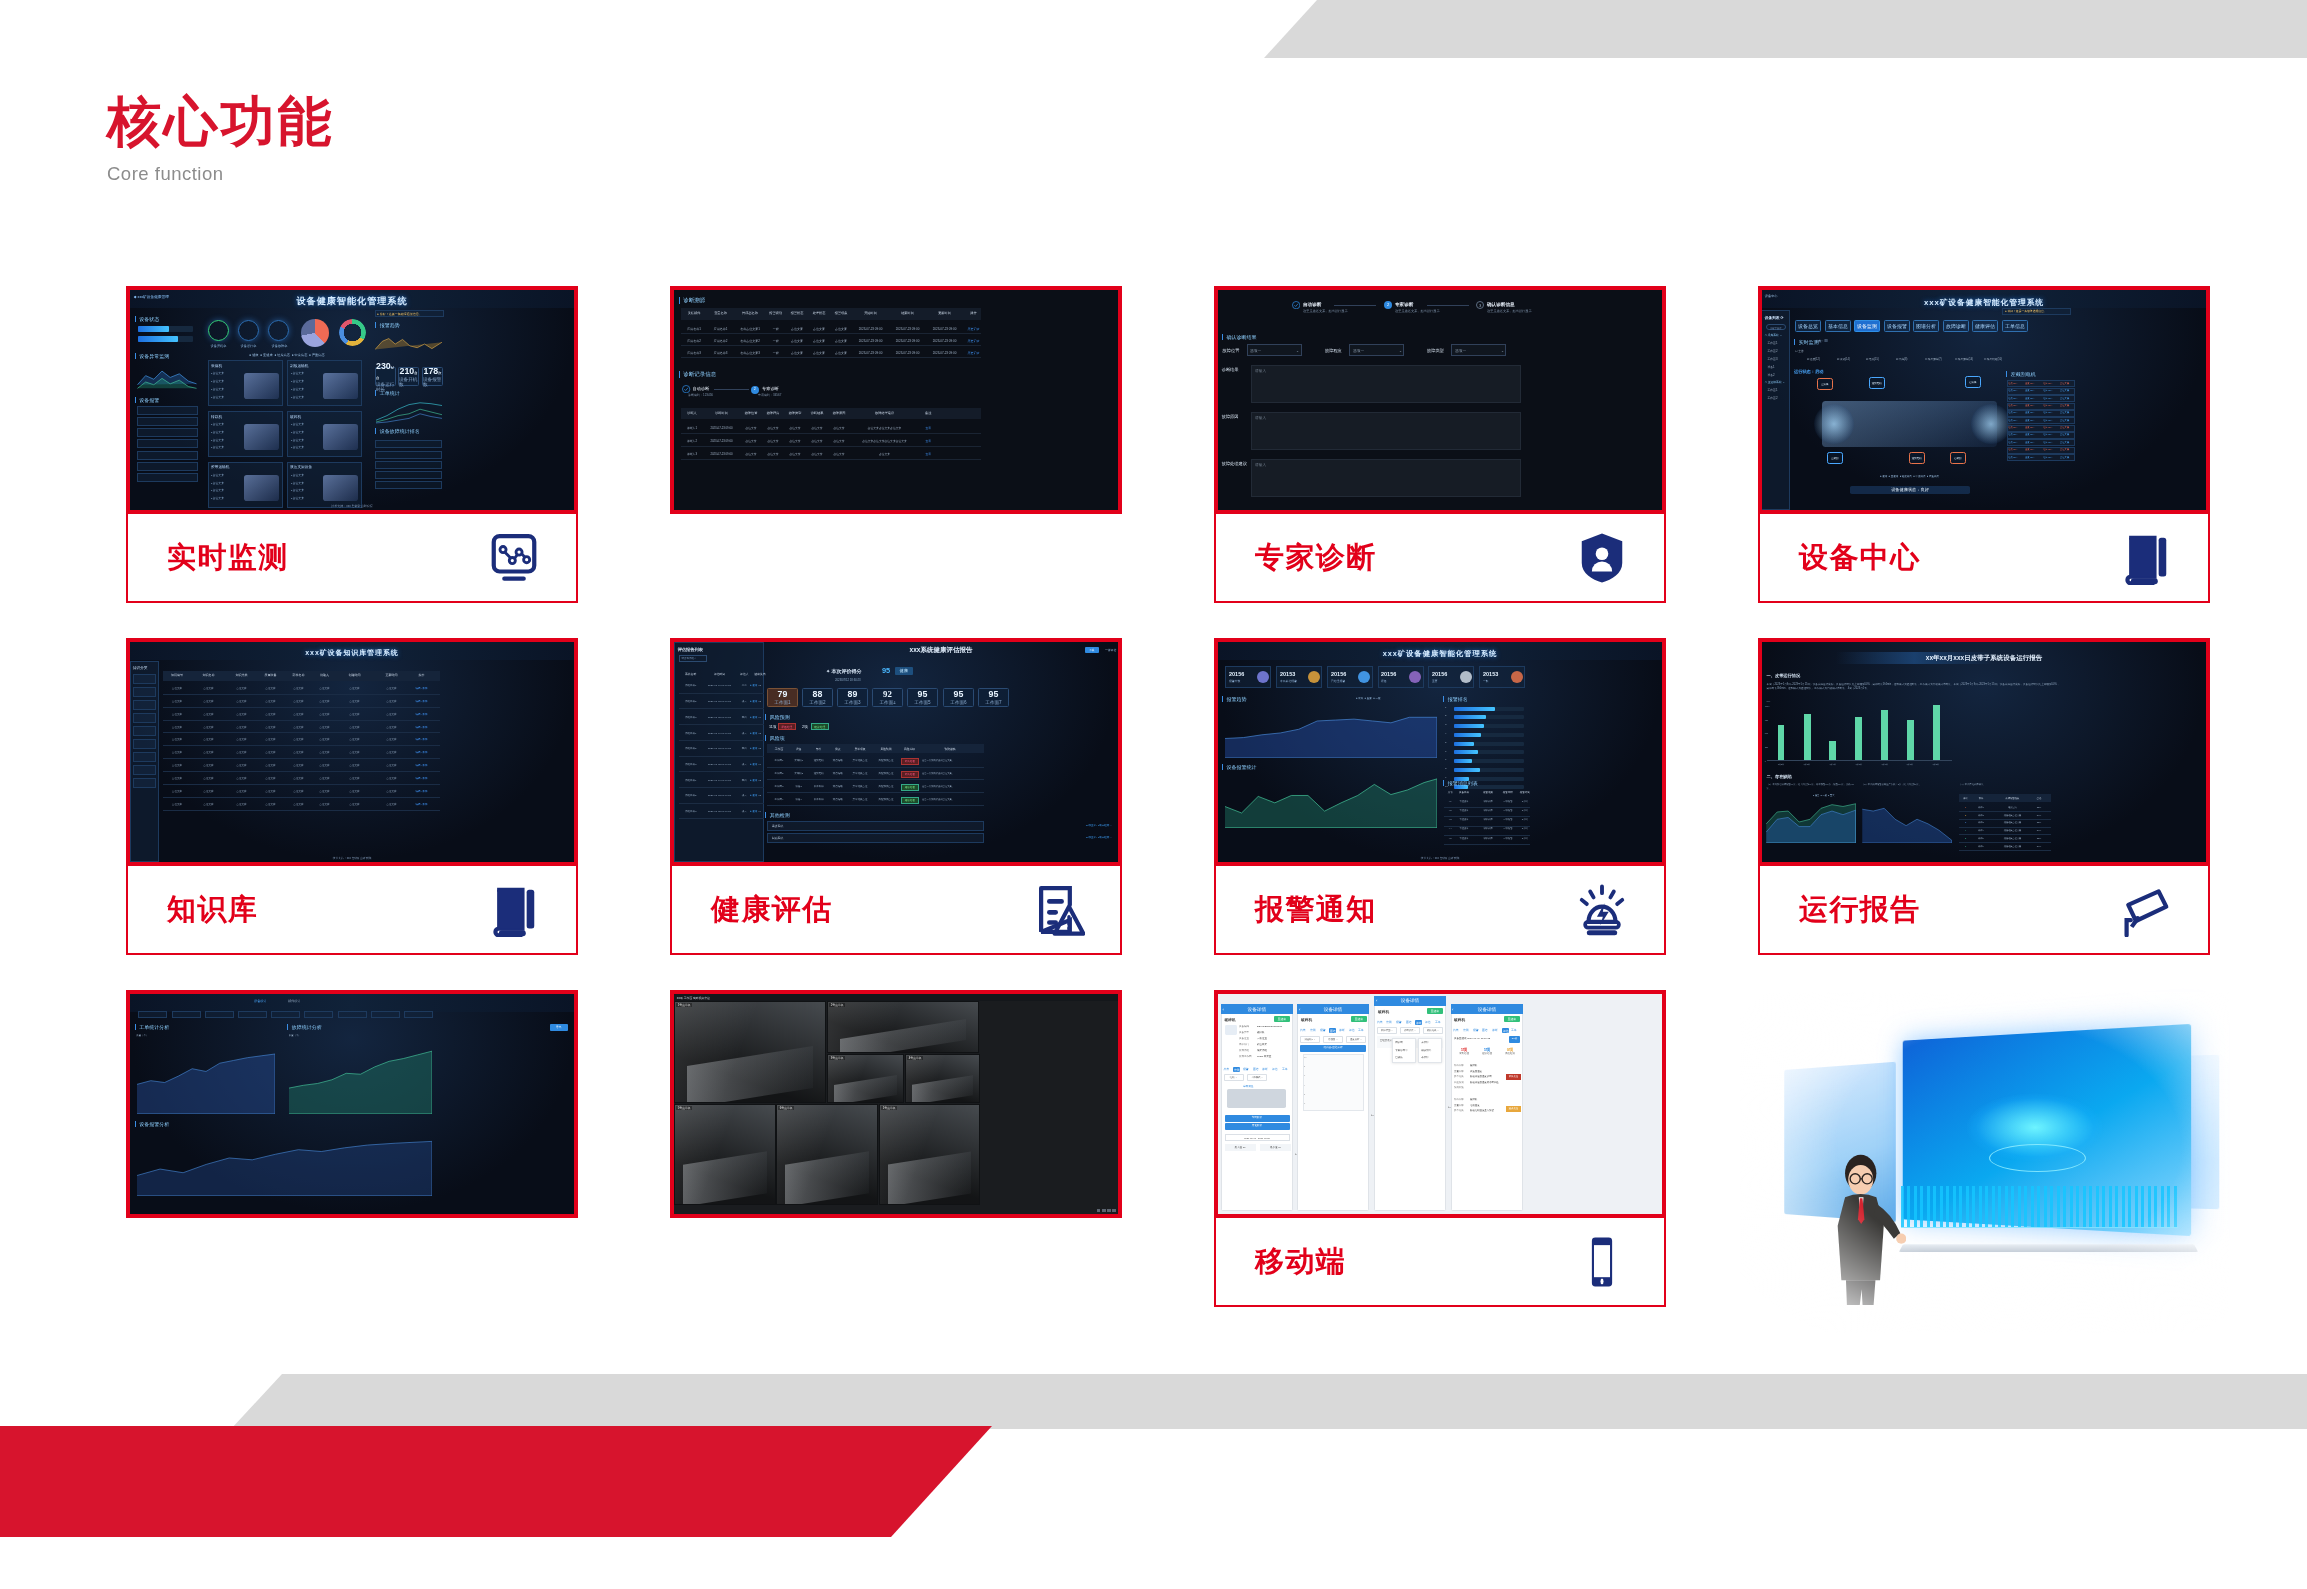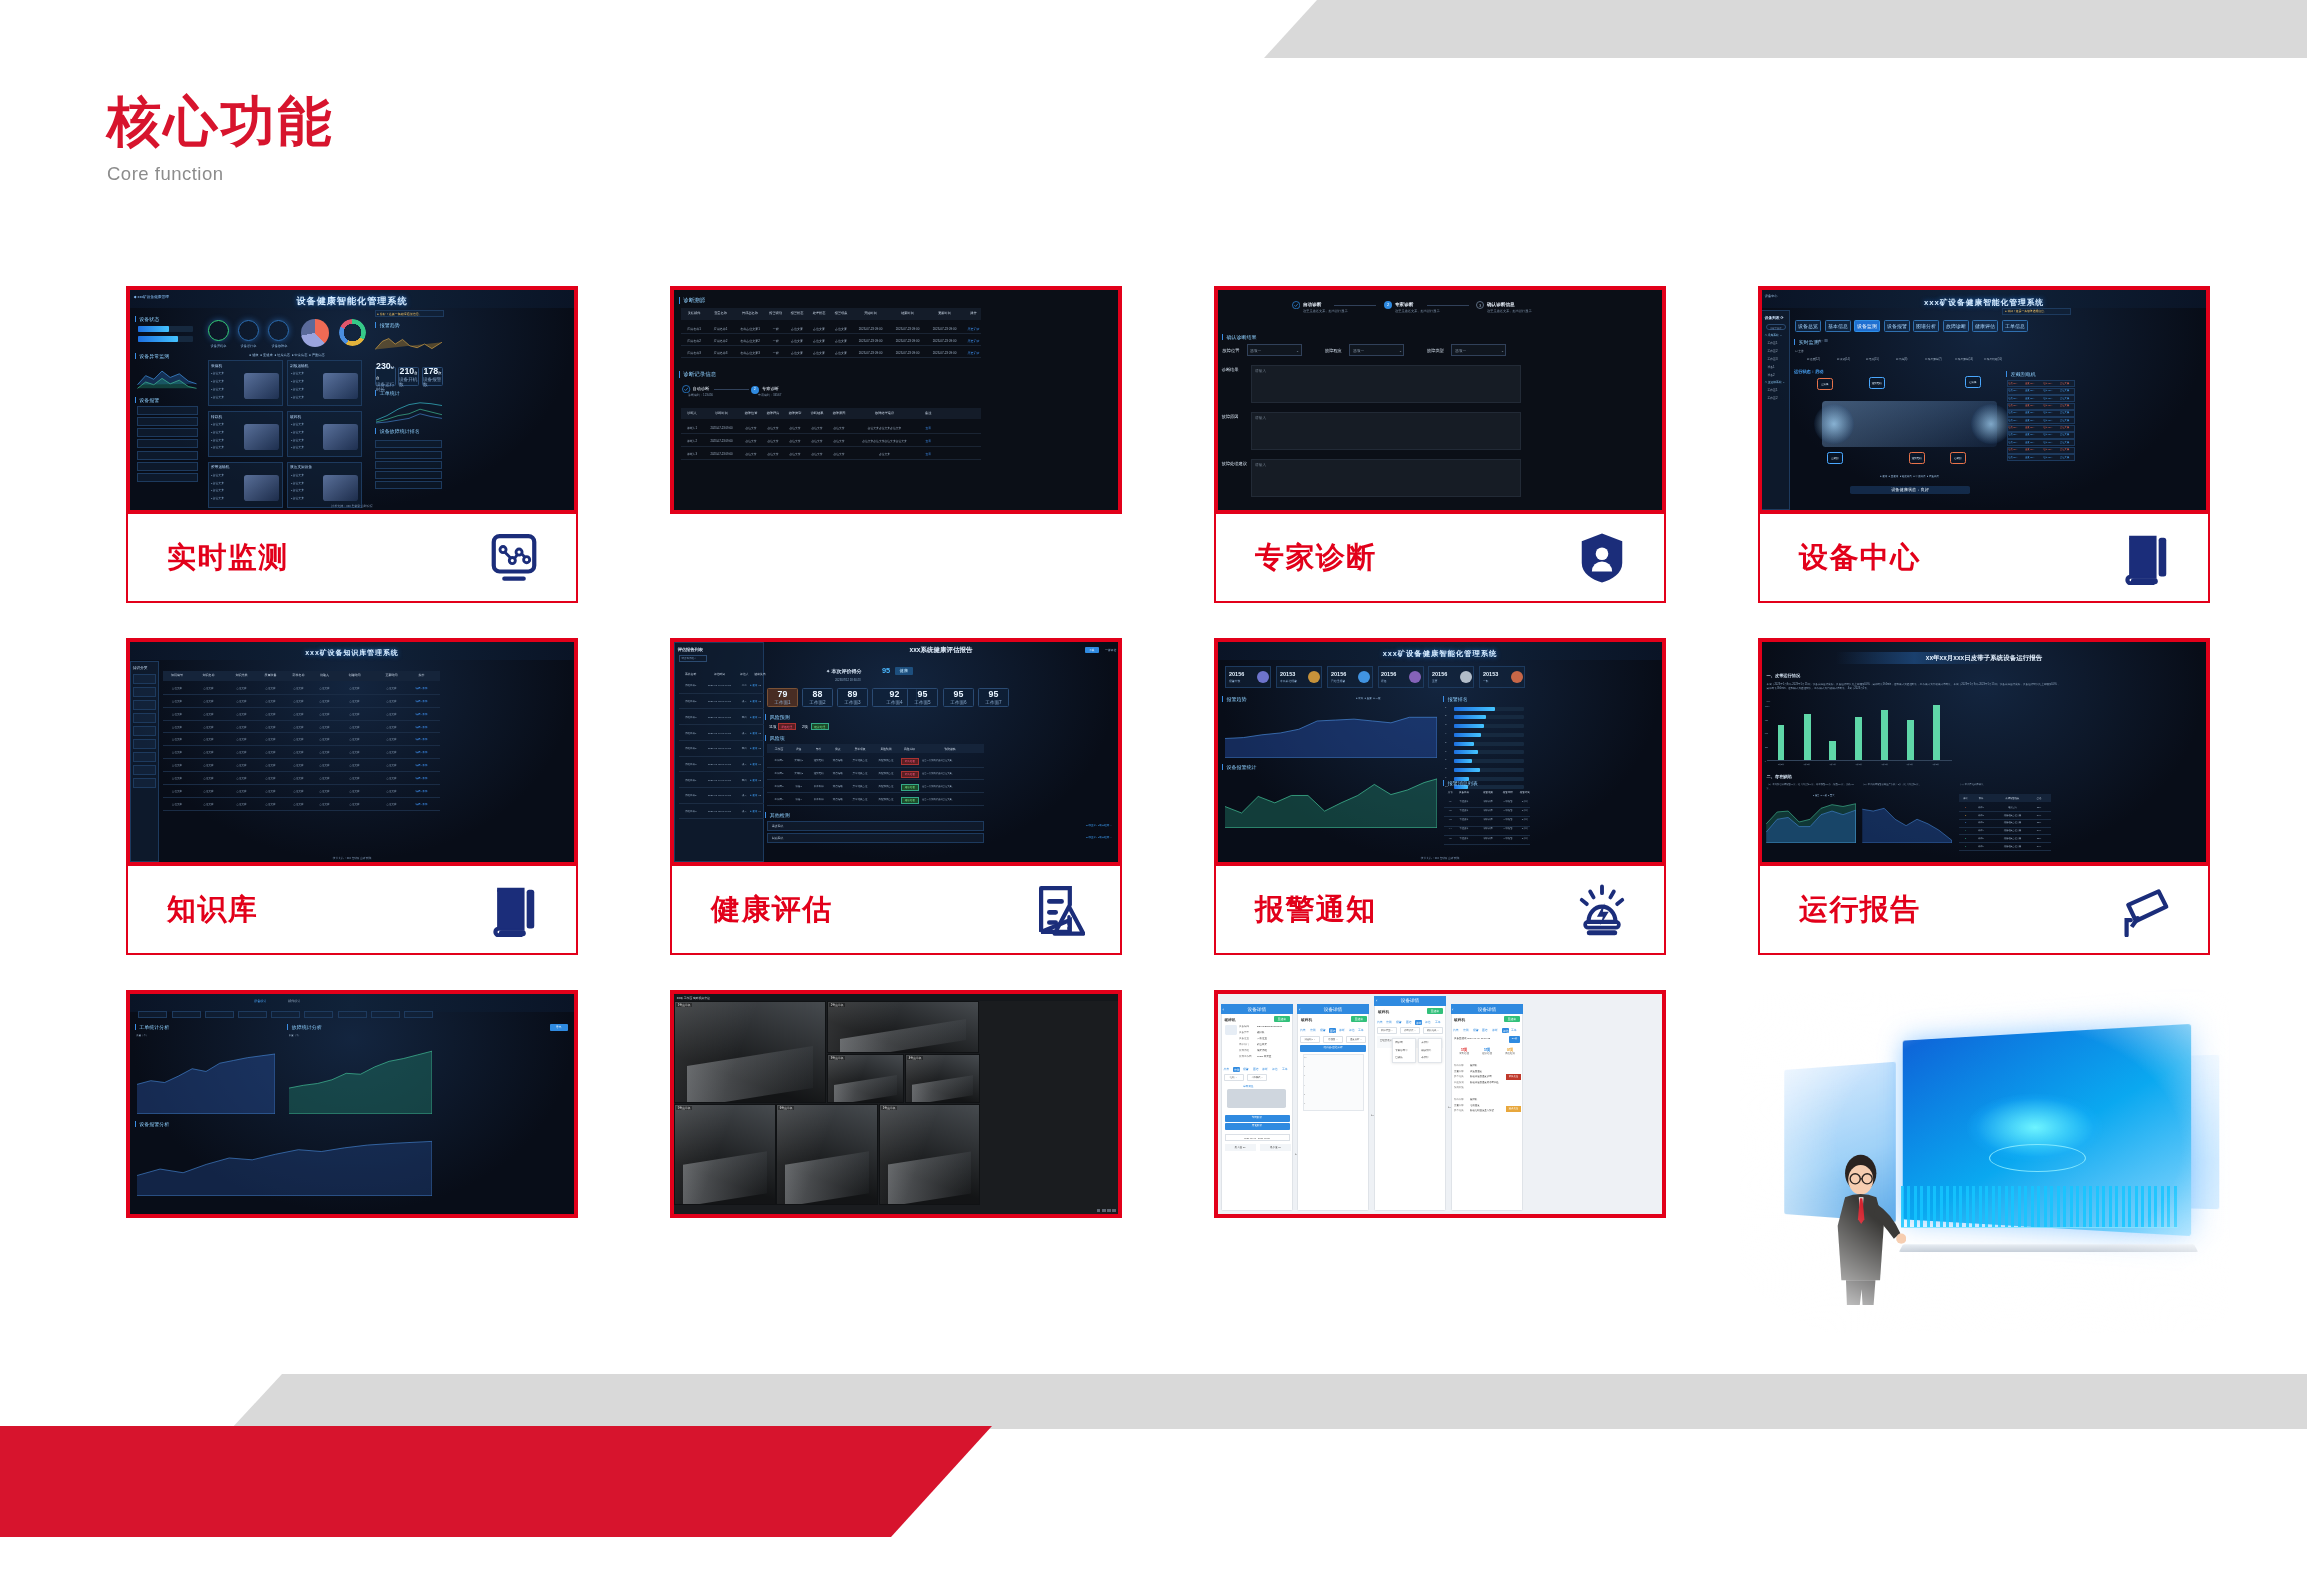--- a/index.html
+++ b/index.html
@@ -797,21 +797,21 @@
                 <span>工作面1</span>
               </div>
               <div class="kpi" style="left:128px;top:46px;width:31px;height:18.5px;">
                 <b>88</b>
                 <span>工作面2</span>
               </div>
               <div class="kpi" style="left:163px;top:46px;width:31px;height:18.5px;">
                 <b>89</b>
                 <span>工作面3</span>
               </div>
-              <div class="kpi" style="left:198px;top:46px;width:45px;height:18.5px;">
+              <div class="kpi" style="left:198px;top:46px;width:31px;height:18.5px;font-family:Liberation Serif, serif;">
                 <b>92</b>
                 <span>工作面4</span>
               </div>
               <div class="kpi" style="left:233px;top:46px;width:31px;height:18.5px;">
                 <b>95</b>
                 <span>工作面5</span>
               </div>
               <div class="kpi" style="left:269px;top:46px;width:31px;height:18.5px;">
                 <b>95</b>
                 <span>工作面6</span>
@@ -1312,20 +1312,30 @@
               <div style="position:absolute;left:236px;top:104px;font-size:2.4px;color:#777">部件名称</div>
               <div style="position:absolute;left:252px;top:104px;font-size:2.4px;color:#333">破碎机</div>
               <div style="position:absolute;left:236px;top:110px;font-size:2.4px;color:#777">变量名称</div>
               <div style="position:absolute;left:252px;top:110px;font-size:2.4px;color:#333">电机温度</div>
               <div style="position:absolute;left:236px;top:115px;font-size:2.4px;color:#777">异常现象</div>
               <div style="position:absolute;left:252px;top:115px;font-size:2.4px;color:#333">触发电机温度重大预警</div>
               <div style="position:absolute;left:288px;top:112px;width:14.8px;height:5.5px;background:#e8a73c;color:#fff;font-size:2.3px;text-align:center;line-height:5.5px">建议处理</div>
             </div>
           </div>
         </div>
+        <div class="label">
+          <div class="txt">移动端</div>
+          <div class="ic">
+            <svg viewBox="0 0 64 64">
+              <rect x="20" y="3" width="24" height="58" rx="4" fill="#1b2d7a"></rect>
+              <rect x="22.5" y="12" width="19" height="38" fill="#fff"></rect>
+              <ellipse cx="32" cy="55" rx="1.8" ry="3.4" fill="#fff"></ellipse>
+            </svg>
+          </div>
+        </div>
       </div>
     </div>
 
   <div class="hero">
     <div class="screenleft"></div>
     <div class="screenright"></div>
     <div class="screenbig"></div>
     <div class="machine"></div>
     <div class="ring"></div>
     <div class="eqbars"></div>

